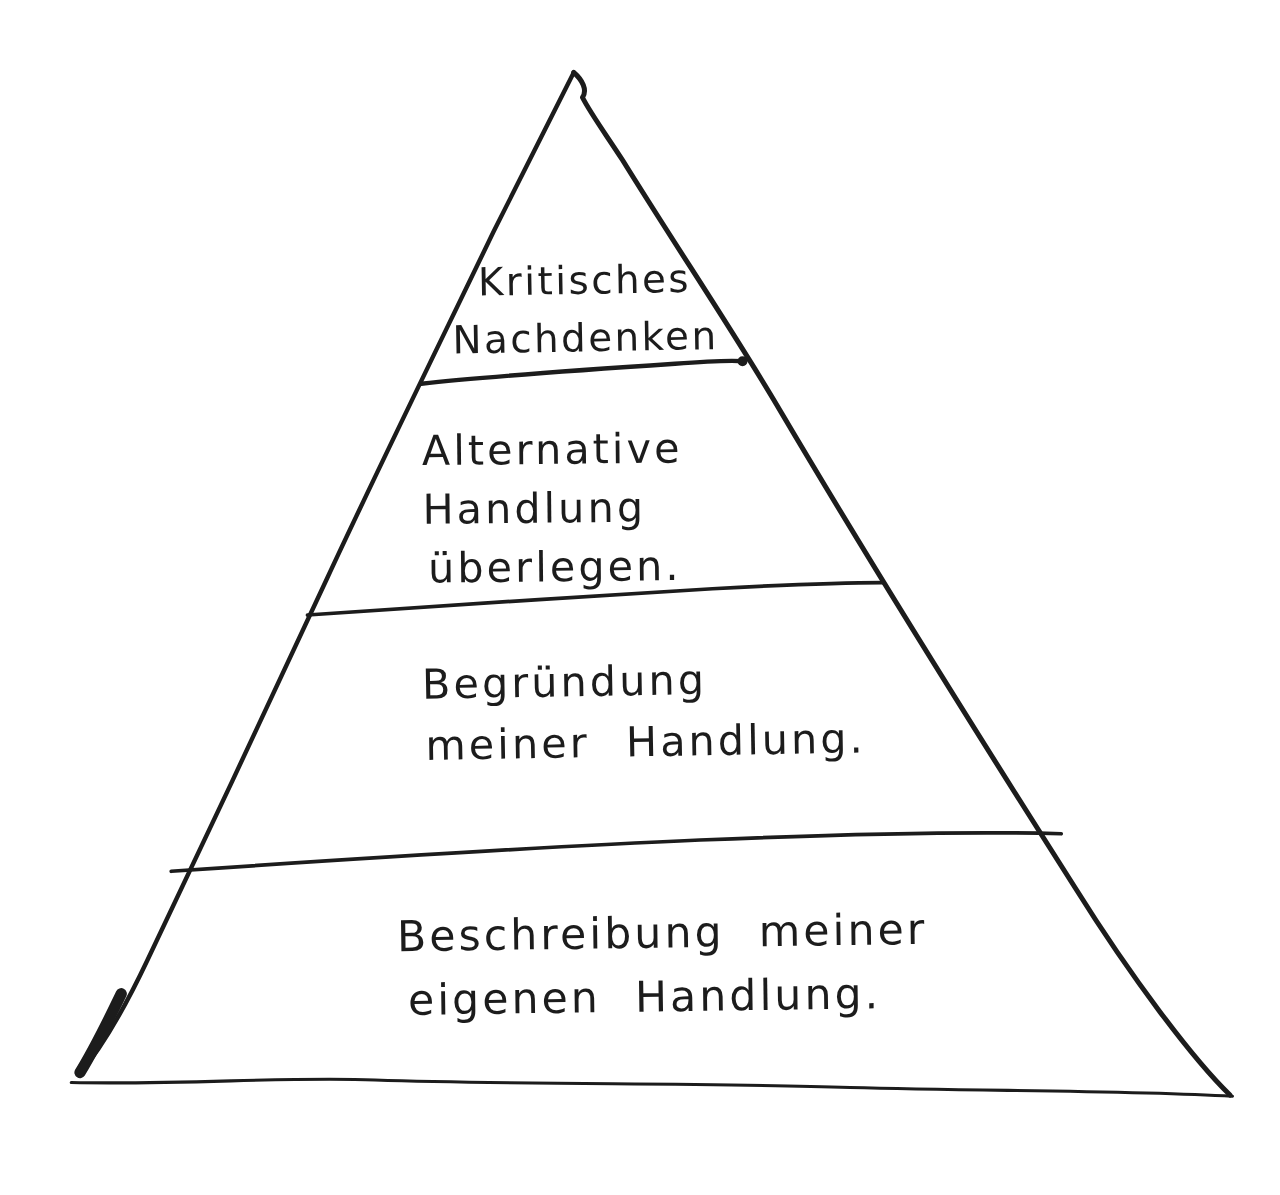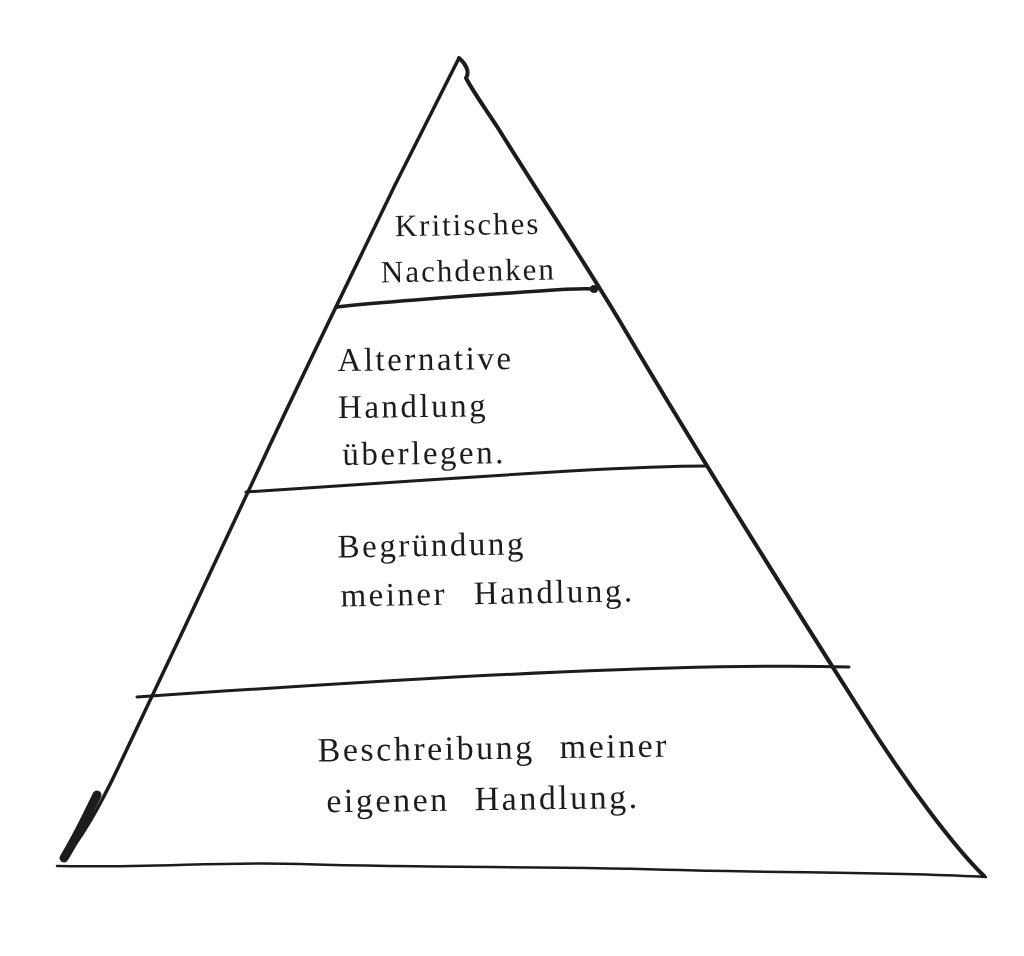--- a/index.html
+++ b/index.html
@@ -7,21 +7,20 @@
     padding: 0;
     background: #ffffff;
     font-family: "DejaVu Sans", sans-serif;
   }
   .canvas {
     position: relative;
     width: 1024px;
     height: 948px;
     background: #ffffff;
     overflow: hidden;
-    font-family: Liberation Serif, serif;
   }
   svg.drawing {
     position: absolute;
     left: 0;
     top: 0;
     width: 1024px;
     height: 956px;
   }
   svg.drawing path {
     fill: none;

